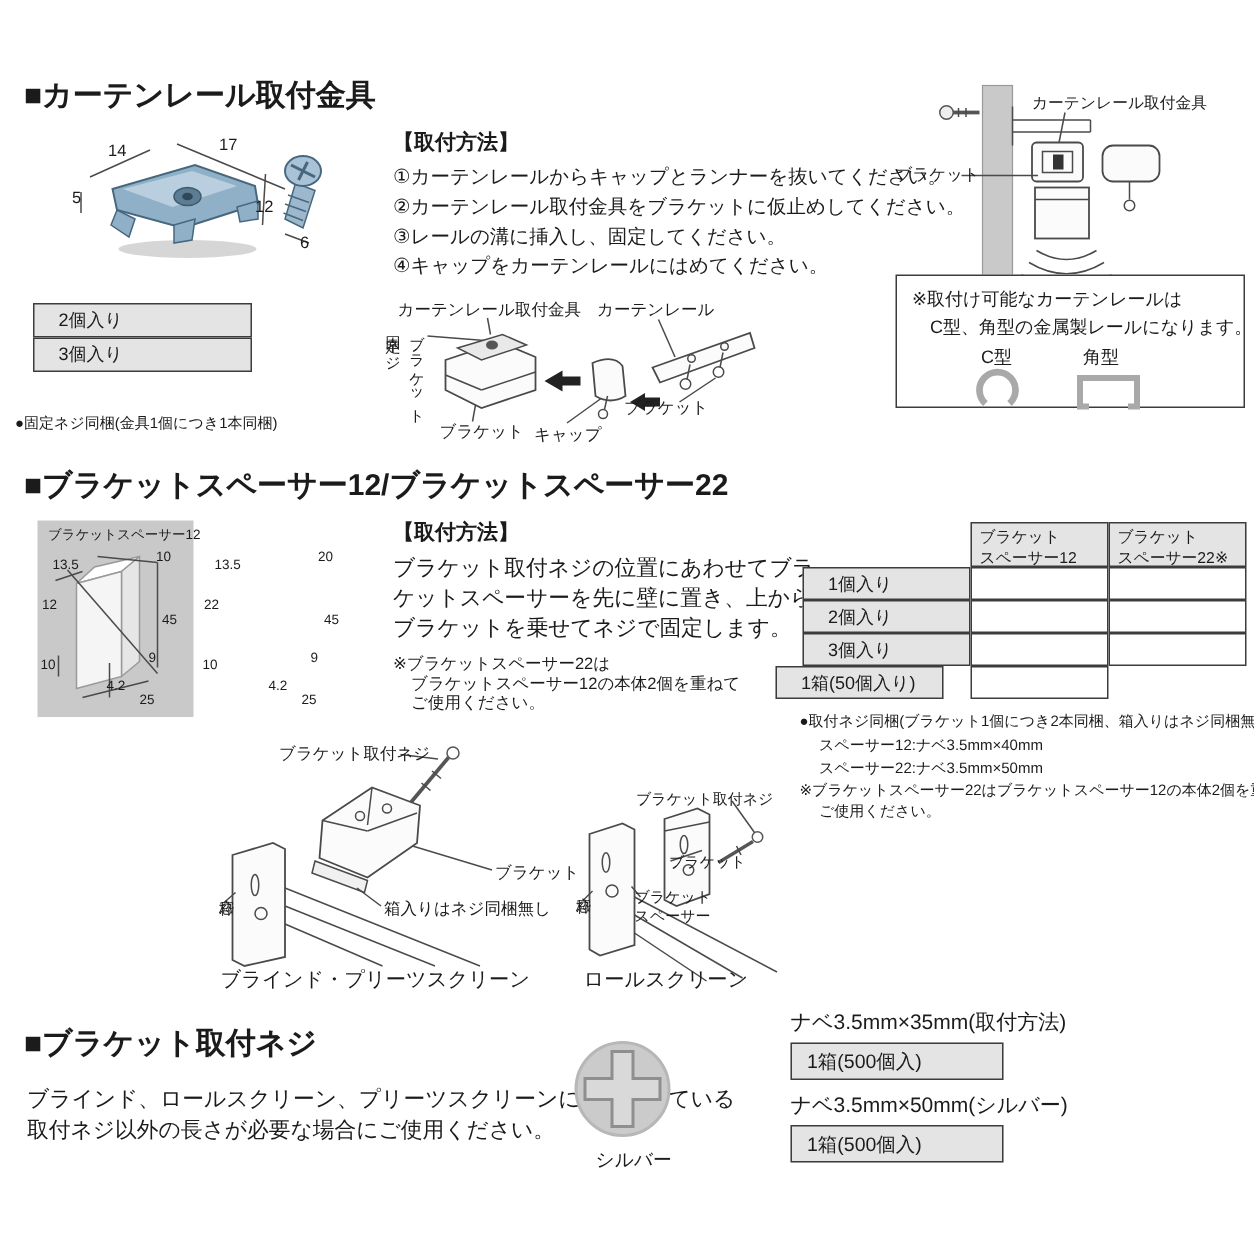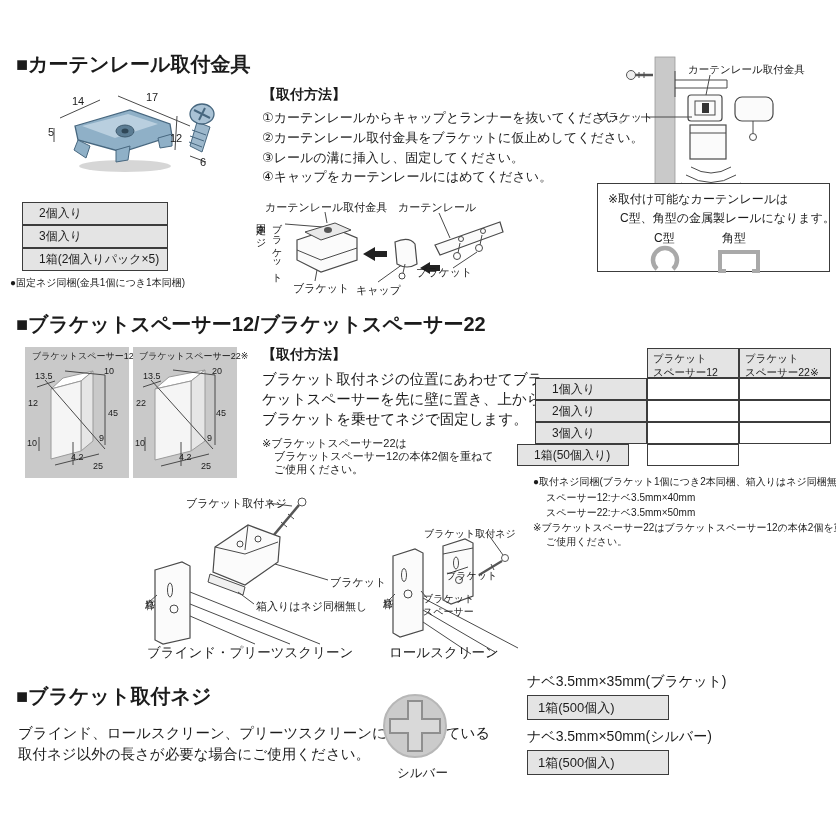--- a/index.html
+++ b/index.html
@@ -62,23 +62,20 @@
   <span class="t" style="left:48px;top:126px;font-size:11px;">5</span>
   <span class="t" style="left:170px;top:132px;font-size:11px;">12</span>
   <span class="t" style="left:200px;top:156px;font-size:11px;">6</span>
 
   <div class="cell" style="left:22px;top:202px;width:146px;height:23px;">
       <span>2個入り</span>
     </div>
   <div class="cell" style="left:22px;top:225px;width:146px;height:23px;">
       <span>3個入り</span>
     </div>
-  <div class="cell" style="left:22px;top:248px;width:146px;height:23px;">
-      <span>1箱(2個入りパック×5)</span>
-    </div>
   <span class="t" style="left:10px;top:277px;font-size:10px;">●固定ネジ同梱(金具1個につき1本同梱)</span>
 
   <div class="t b" style="left:262px;top:86px;font-size:14px;">【取付方法】</div>
   <div class="t" style="left:262px;top:110px;font-size:13px;">①カーテンレールからキャップとランナーを抜いてください。</div>
   <div class="t" style="left:262px;top:130px;font-size:13px;">②カーテンレール取付金具をブラケットに仮止めしてください。</div>
   <div class="t" style="left:262px;top:150px;font-size:13px;">③レールの溝に挿入し、固定してください。</div>
   <div class="t" style="left:262px;top:169px;font-size:13px;">④キャップをカーテンレールにはめてください。</div>
 
   <svg class="d" style="left:285px;top:210px;" width="220" height="75" viewBox="0 0 220 75">
     <g>
@@ -185,35 +182,20 @@
   </div>
   <span class="t" style="left:35px;top:371px;font-size:9px;">13.5</span>
   <span class="t" style="left:104px;top:366px;font-size:9px;">10</span>
   <span class="t" style="left:28px;top:398px;font-size:9px;">12</span>
   <span class="t" style="left:108px;top:408px;font-size:9px;">45</span>
   <span class="t" style="left:27px;top:438px;font-size:9px;">10</span>
   <span class="t" style="left:99px;top:433px;font-size:9px;">9</span>
   <span class="t" style="left:71px;top:452px;font-size:9px;">4.2</span>
   <span class="t" style="left:93px;top:461px;font-size:9px;">25</span>
 
-  <div class="panel" style="left:133px;top:347px;">
-    <svg class="d" style="left:0;top:0;" width="104" height="131" viewBox="0 0 104 131">
-      <polygon points="22,42 36,30 72,23 58,34" fill="#ffffff" stroke="#9a9a9a"></polygon>
-      <polygon points="58,34 72,23 72,94 58,104" fill="#e6e6e6" stroke="#9a9a9a"></polygon>
-      <polygon points="22,42 58,34 58,104 22,113" fill="#f5f5f5" stroke="#9a9a9a"></polygon>
-      <line class="ln" x1="18" y1="33" x2="80" y2="102"></line>
-      <line class="ln" x1="82" y1="28" x2="82" y2="98"></line>
-      <line class="ln" x1="40" y1="23" x2="82" y2="28"></line>
-      <line class="ln" x1="10" y1="40" x2="28" y2="34"></line>
-      <line class="ln" x1="12" y1="90" x2="12" y2="104"></line>
-      <line class="ln" x1="28" y1="119" x2="76" y2="107"></line>
-      <line class="ln" x1="48" y1="95" x2="48" y2="119"></line>
-    </svg>
-    <span class="t" style="left:6px;top:4px;font-size:9px;">ブラケットスペーサー22※</span>
-  </div>
   <span class="t" style="left:143px;top:371px;font-size:9px;">13.5</span>
   <span class="t" style="left:212px;top:366px;font-size:9px;">20</span>
   <span class="t" style="left:136px;top:398px;font-size:9px;text-align:right;">22</span>
   <span class="t" style="left:216px;top:408px;font-size:9px;">45</span>
   <span class="t" style="left:135px;top:438px;font-size:9px;">10</span>
   <span class="t" style="left:207px;top:433px;font-size:9px;">9</span>
   <span class="t" style="left:179px;top:452px;font-size:9px;">4.2</span>
   <span class="t" style="left:201px;top:461px;font-size:9px;">25</span>
 
   <div class="t b" style="left:262px;top:346px;font-size:14px;">【取付方法】</div>
@@ -329,21 +311,21 @@
   <div class="t" style="left:18px;top:724px;font-size:14.5px;">ブラインド、ロールスクリーン、プリーツスクリーンに同梱されている</div>
   <div class="t" style="left:18px;top:745px;font-size:14.5px;">取付ネジ以外の長さが必要な場合にご使用ください。</div>
 
   <div style="position:absolute;left:383px;top:694px;width:64px;height:64px;border-radius:50%;background:#cbcbcb;border:2px solid #b7b7b7;box-sizing:border-box;">
     <svg width="60" height="60" viewBox="0 0 60 60" style="display:block">
       <path d="M23,5 h14 v18 h18 v14 h-18 v18 h-14 v-18 h-18 v-14 h18 z" fill="#d9d9d9" stroke="#8f8f8f" stroke-width="2"></path>
     </svg>
   </div>
   <span class="t" style="left:397px;top:766px;font-size:12.5px;">シルバー</span>
 
-  <div class="t" style="left:527px;top:673px;font-size:14px;">ナベ3.5mm×35mm(ブラケット)</div>
+  <div class="t" style="left:527px;top:673px;font-size:14px;">ナベ3.5mm×35mm(取付方法)</div>
   <div class="gbox" style="left:527px;top:695px;width:142px;height:25px;">
       <span>1箱(500個入)</span>
     </div>
   <div class="t" style="left:527px;top:728px;font-size:14px;">ナベ3.5mm×50mm(シルバー)</div>
   <div class="gbox" style="left:527px;top:750px;width:142px;height:25px;">
       <span>1箱(500個入)</span>
     </div>
 
 </div>
 

